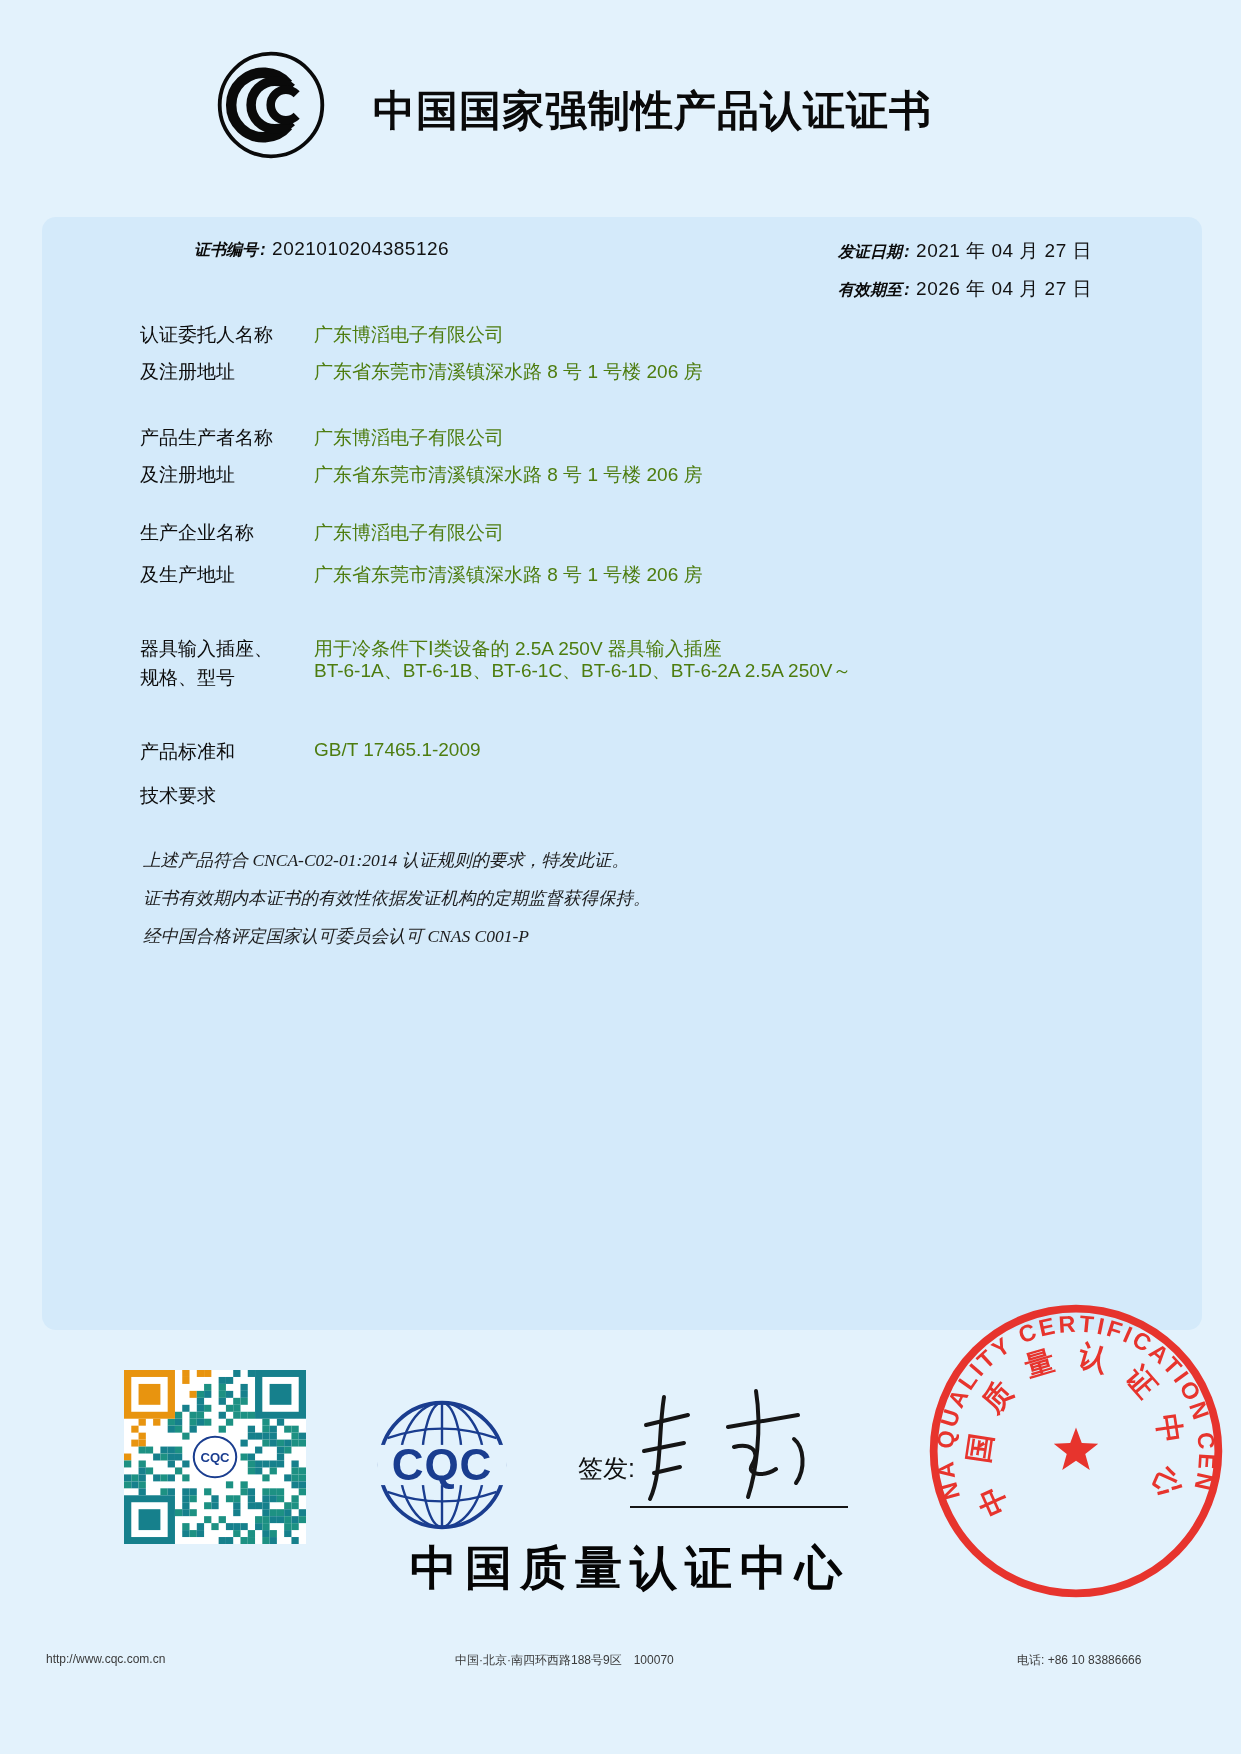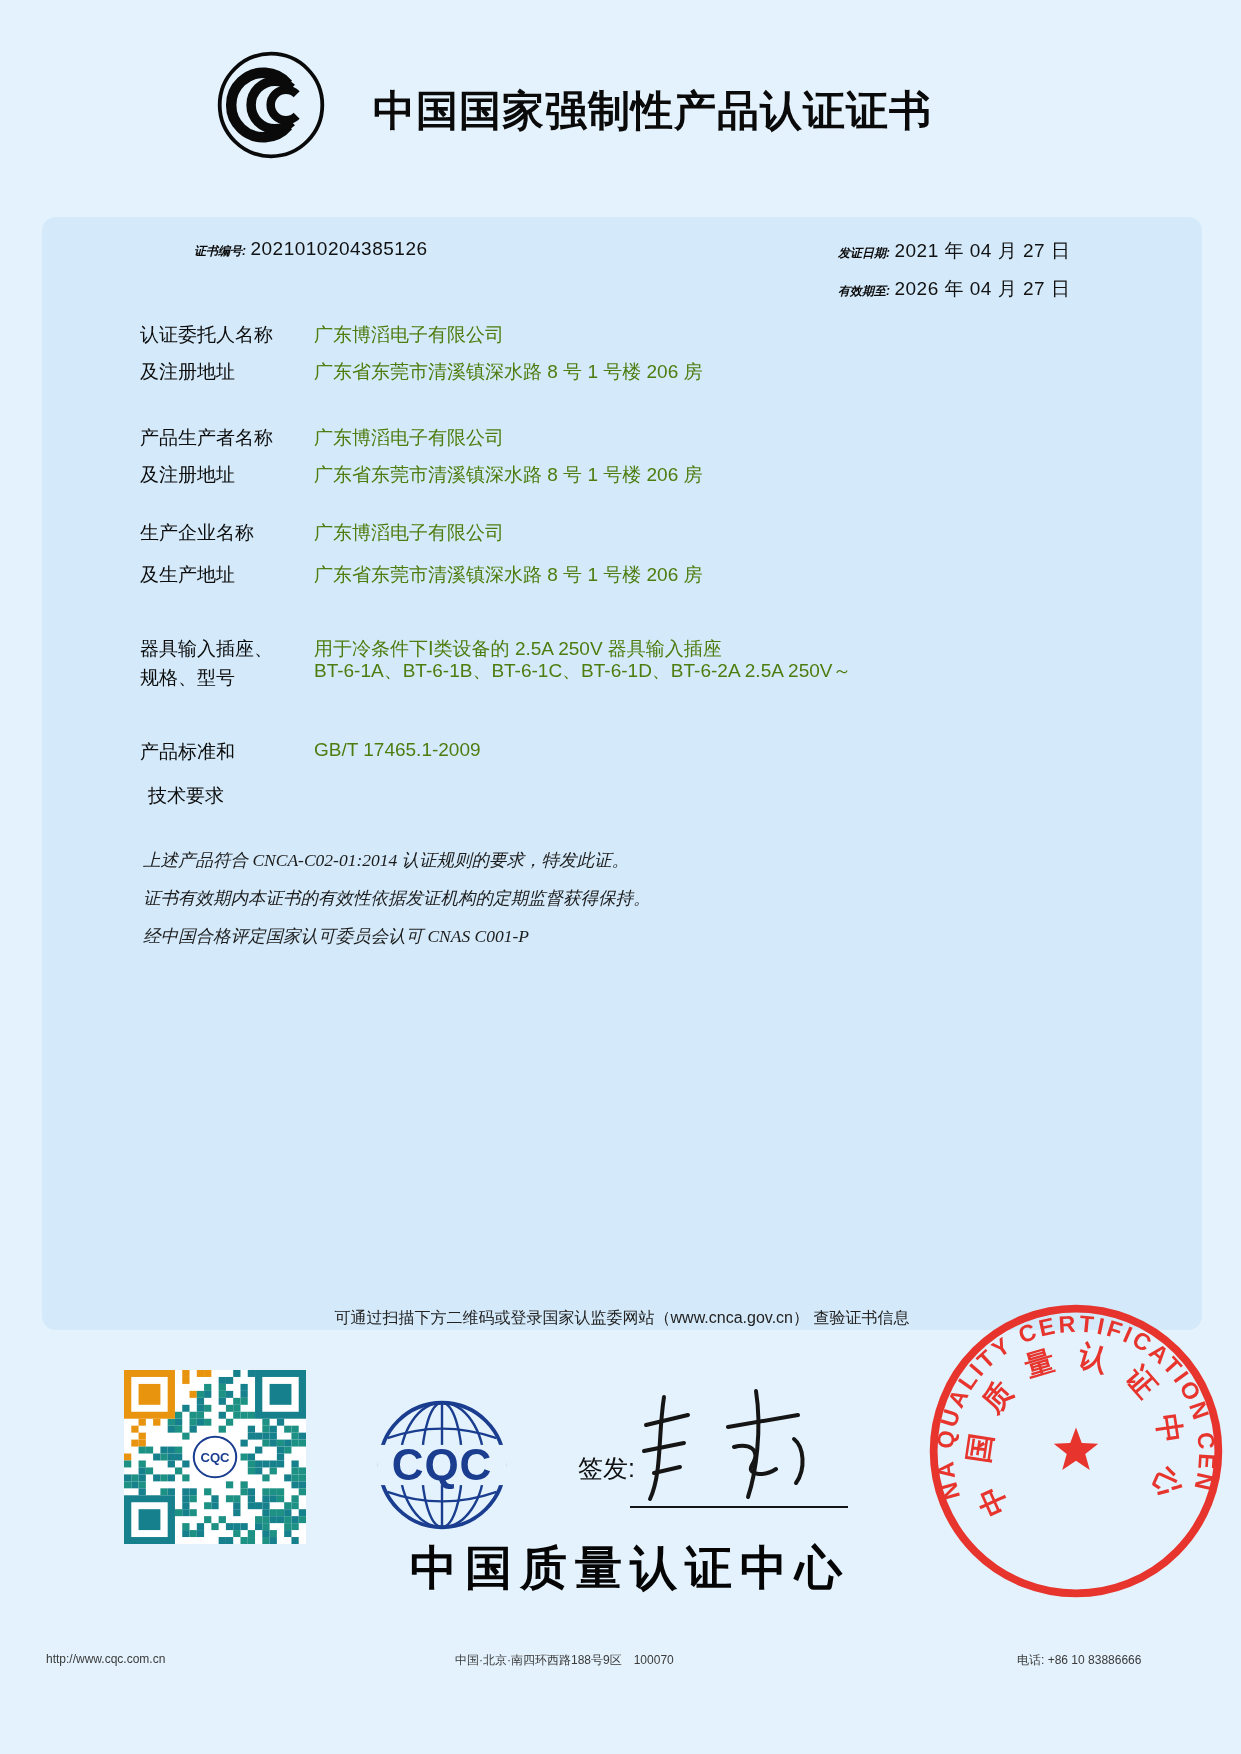--- a/index.html
+++ b/index.html
@@ -1,21 +1,21 @@
 <!DOCTYPE html>
 <html style="--page_bg: #e3f2fc; --panel_bg: #d4eafa; --cqc_blue: #1a3d8f; --stamp_red: #e8261e; --qr_teal: #16808c; --qr_orange: #e8940f; --text_black: #111111;"><head>
 <meta charset="utf-8">
 <style>
   html,body{margin:0;padding:0}
   body{font-family:"Liberation Sans","DejaVu Sans",sans-serif;color:#111}
   .page{position:relative;width:1241px;height:1754px;background:var(--page_bg,#e3f2fc);overflow:hidden}
   .abs{position:absolute;white-space:nowrap}
   .panel{position:absolute;left:42px;top:217px;width:1160px;height:1113px;background:var(--panel_bg,#d4eafa);border-radius:14px}
   .title{font-size:42px;font-weight:bold;letter-spacing:1px;color:#0a0a0a}
-  .kai{font-family:Liberation Sans, sans-serif;font-style:italic;font-weight:bold;font-size:12px;color:#0a0a0a}
+  .kai{font-family:Liberation Mono, monospace;font-style:italic;font-weight:bold;font-size:16px;color:#0a0a0a}
   .kai-reg{font-family:"Liberation Serif","DejaVu Serif",serif;font-style:italic;font-weight:normal;font-size:17.5px;color:#1c1c1c}
   .mval{font-size:19px;letter-spacing:.5px;color:#121212}
   .flabel{font-weight:normal;font-size:19px;color:#0d0d0d}
   .fval{font-size:19px;color:#4d7c0f}
   .statements div{line-height:38px}
   .verify{left:42px;width:1160px;text-align:center;font-size:16px;color:#222}
   .orgname{font-size:47px;font-weight:bold;letter-spacing:8px;color:#050505}
   .signlabel{font-size:25px;color:#101010}
   .signline{border-bottom:2px solid #151515}
   .footer-item{font-size:12px;color:#3a3a3a}
@@ -66,29 +66,28 @@
   <div class="abs flabel" style="left:140px;top:562px">及生产地址</div>
   <div class="abs fval" style="left:314px;top:562px">广东省东莞市清溪镇深水路 8 号 1 号楼 206 房</div>
 
   <div class="abs flabel" style="left:140px;top:636px">器具输入插座、</div>
   <div class="abs fval" style="left:314px;top:636px">用于冷条件下Ⅰ类设备的 2.5A 250V 器具输入插座</div>
   <div class="abs flabel" style="left:140px;top:665px">规格、型号</div>
   <div class="abs fval" style="left:314px;top:658px">BT-6-1A、BT-6-1B、BT-6-1C、BT-6-1D、BT-6-2A  2.5A 250V～</div>
 
   <div class="abs flabel" style="left:140px;top:739px">产品标准和</div>
   <div class="abs fval" style="left:314px;top:739px">GB/T 17465.1-2009</div>
-  <div class="abs flabel" style="left:148px;top:783px">技术要求</div>
+  <div class="abs flabel" style="left:140px;top:783px">技术要求</div>
 
   <div class="abs statements kai-reg" style="left:143px;top:841px">
     <div>上述产品符合 CNCA-C02-01:2014 认证规则的要求，特发此证。</div>
     <div>证书有效期内本证书的有效性依据发证机构的定期监督获得保持。</div>
     <div>经中国合格评定国家认可委员会认可 CNAS C001-P</div>
   </div>
 
-  <div class="abs verify" style="top:1308px">可通过扫描下方二维码或登录国家认监委网站（www.cnca.gov.cn） 查验证书信息</div>
 
   <div class="abs" style="left:124px;top:1370px">
     <svg id="qr-svg" width="182" height="174" viewBox="0 0 180 180" preserveAspectRatio="none" style="background:#ffffff">
         <rect x="57.6" y="0.0" width="7.2" height="7.2" fill="#e8940f"></rect>
         <rect x="72.0" y="0.0" width="7.2" height="7.2" fill="#e8940f"></rect>
         <rect x="79.2" y="0.0" width="7.2" height="7.2" fill="#e8940f"></rect>
         <rect x="108.0" y="0.0" width="7.2" height="7.2" fill="#16808c"></rect>
         <rect x="122.4" y="0.0" width="7.2" height="7.2" fill="#16808c"></rect>
         <rect x="57.6" y="7.2" width="7.2" height="7.2" fill="#e8940f"></rect>
         <rect x="93.6" y="7.2" width="7.2" height="7.2" fill="#16808c"></rect>

